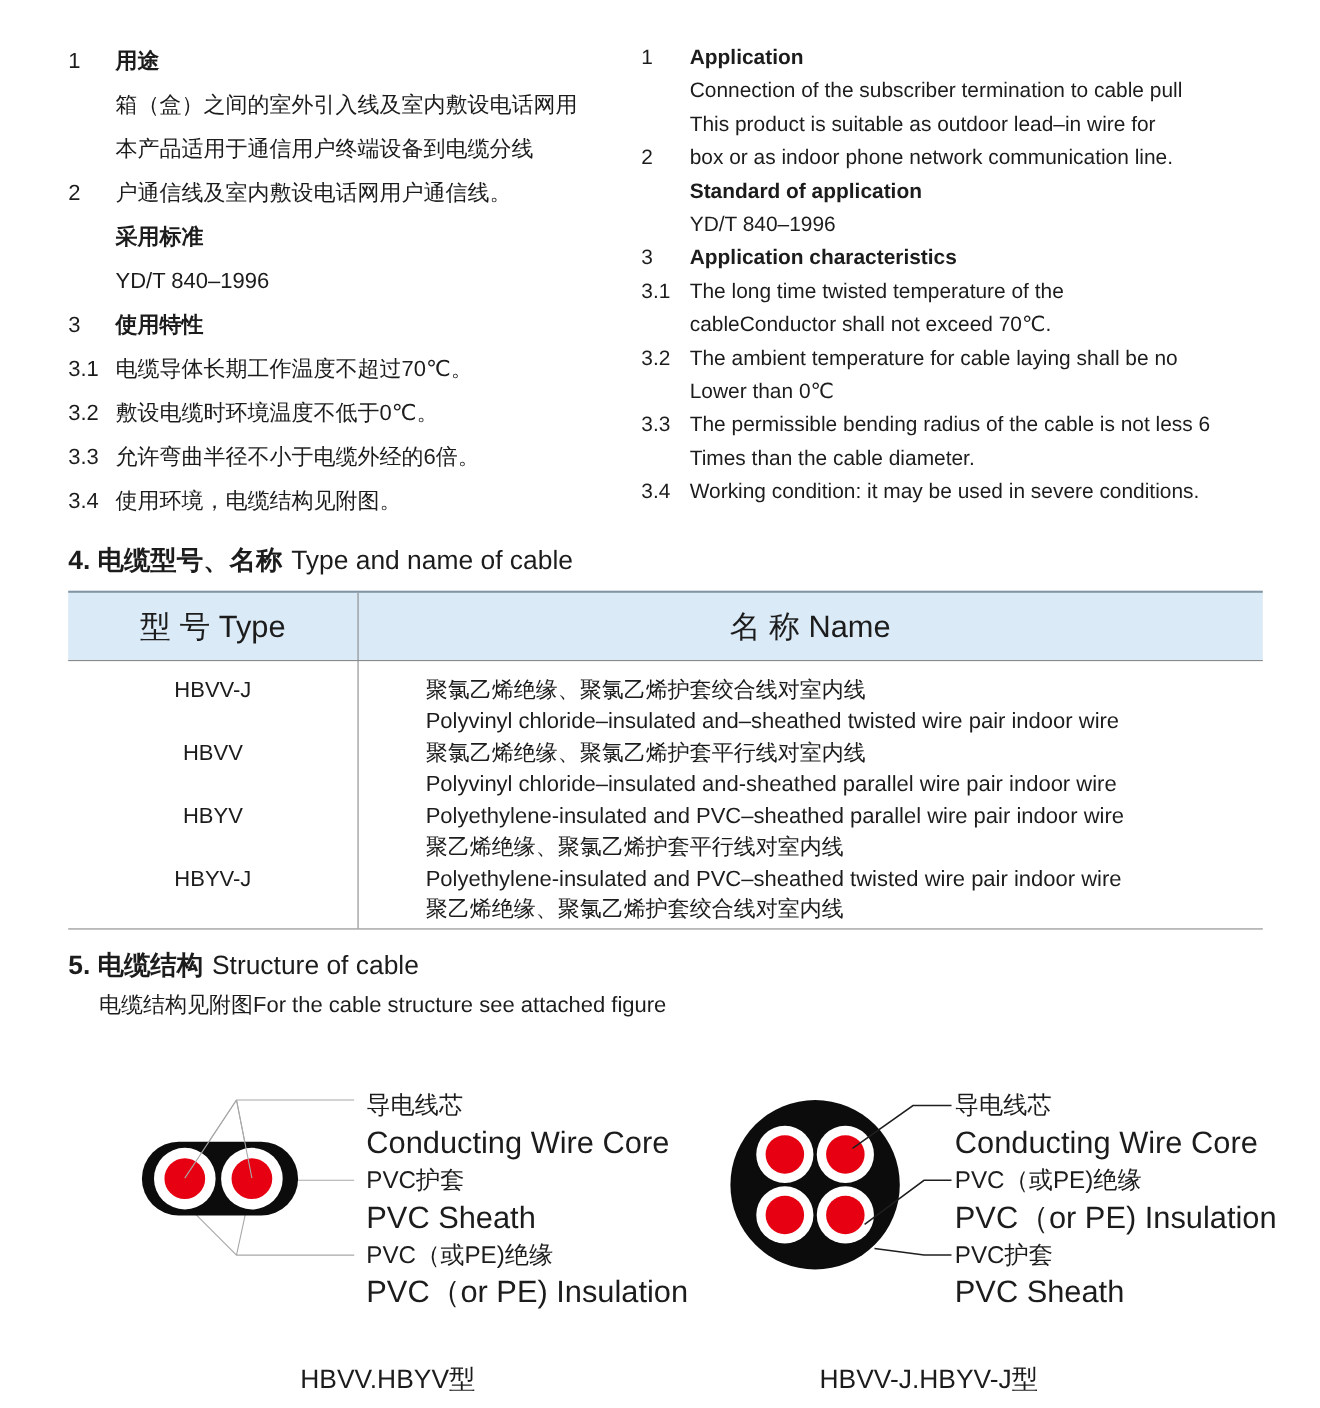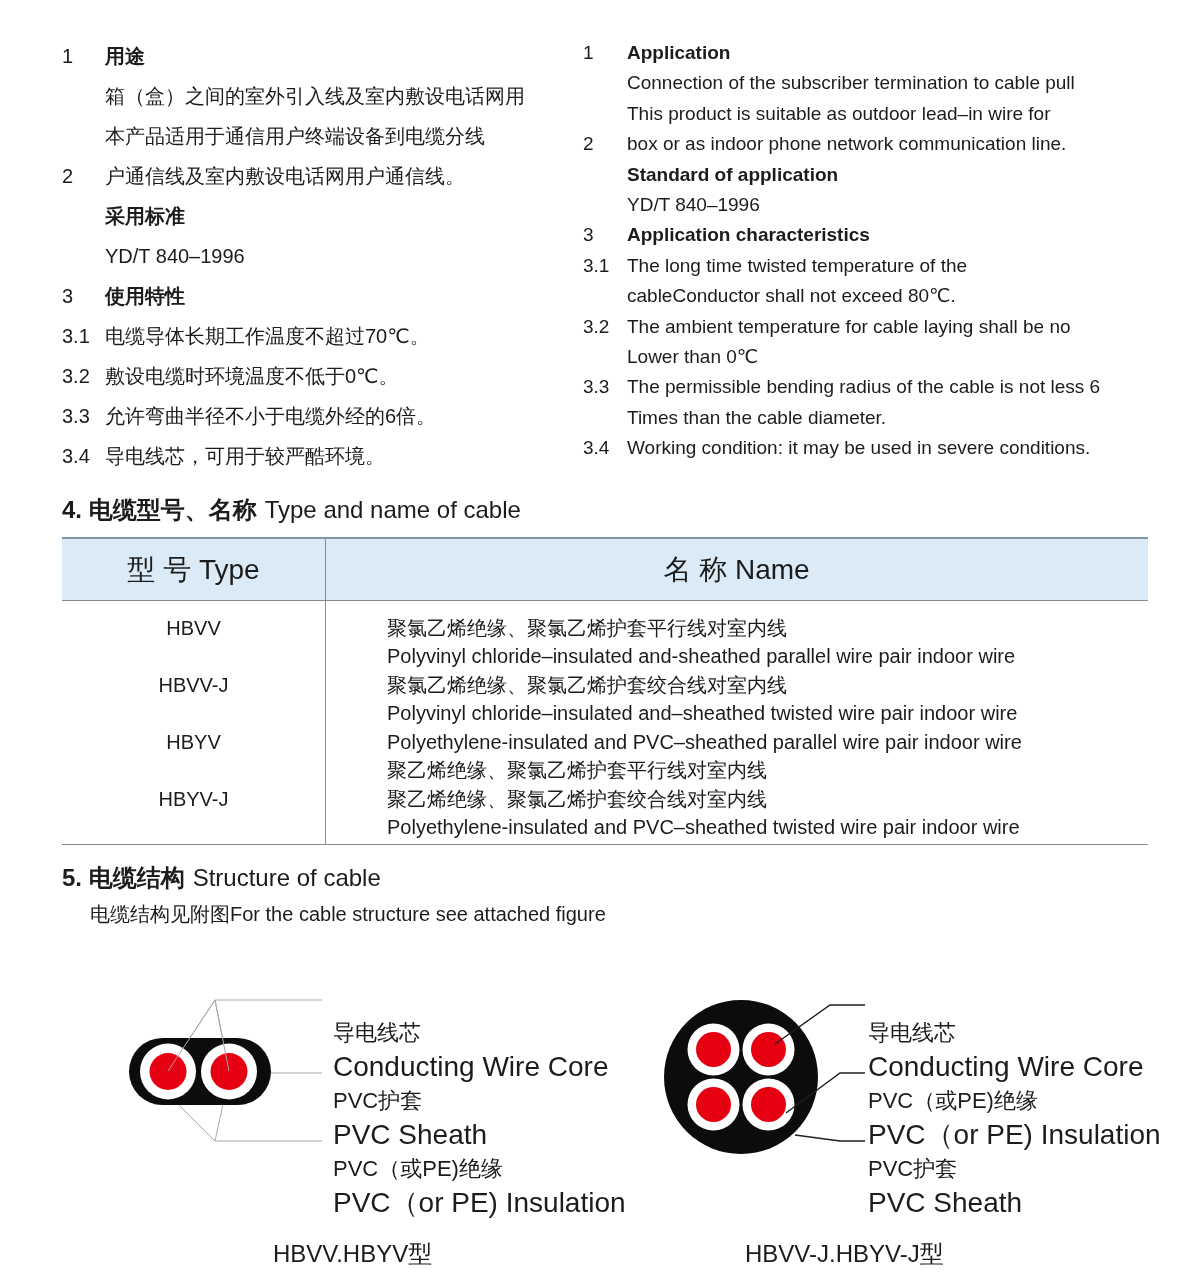--- a/index.html
+++ b/index.html
@@ -41,21 +41,21 @@
   .cell-name{flex:1;padding-left:62px;line-height:28px;}
   .cell-name div{white-space:nowrap;}
   .vdiv{position:absolute;left:263px;top:0;bottom:0;width:1px;background:var(--table_border,#8a8a8a);}
 
   .diagram{position:absolute;top:975px;}
   .sheath{fill:var(--sheath_black,#0c0c0c);}
   .ring{fill:var(--insulation_white,#ffffff);}
   .core{fill:var(--core_red,#e60012);}
   .lg{fill:none;stroke:var(--leader_gray,#a8a8a8);stroke-width:1;}
   .ld{fill:none;stroke:var(--leader_dark,#1f1f1f);stroke-width:1.4;}
-  .labels{position:absolute;top:988px;width:340px;margin-top:28px;}
+  .labels{position:absolute;top:988px;width:340px;}
   .labels .lz{font-size:22px;line-height:34px;height:34px;white-space:nowrap;}
   .labels .le{font-size:28px;line-height:34px;height:34px;white-space:nowrap;}
   .caption{position:absolute;top:1238px;font-size:24px;white-space:nowrap;}
 </style>
 </head>
 <body>
 
 <div class="page">
 
   <div class="col left-col">
@@ -94,21 +94,21 @@
     <div class="ln">
         <span class="num">3.2</span>
         <span class="txt">敷设电缆时环境温度不低于0℃。</span>
       </div>
     <div class="ln">
         <span class="num">3.3</span>
         <span class="txt">允许弯曲半径不小于电缆外经的6倍。</span>
       </div>
     <div class="ln">
         <span class="num">3.4</span>
-        <span class="txt">导电线芯，可用于较严酷环境。</span>
+        <span class="txt">使用环境，电缆结构见附图。</span>
       </div>
   </div>
 
   <div class="col right-col">
     <div class="ln">
         <span class="num">1</span>
         <span class="txt b">Application</span>
       </div>
     <div class="ln">
         <span class="num"></span>
@@ -133,21 +133,21 @@
     <div class="ln">
         <span class="num">3</span>
         <span class="txt b">Application characteristics</span>
       </div>
     <div class="ln">
         <span class="num">3.1</span>
         <span class="txt">The long time twisted temperature of the</span>
       </div>
     <div class="ln">
         <span class="num"></span>
-        <span class="txt">cableConductor shall not exceed 80℃.</span>
+        <span class="txt">cableConductor shall not exceed 70℃.</span>
       </div>
     <div class="ln">
         <span class="num">3.2</span>
         <span class="txt">The ambient temperature for cable laying shall be no</span>
       </div>
     <div class="ln">
         <span class="num"></span>
         <span class="txt">Lower than 0℃</span>
       </div>
     <div class="ln">
@@ -168,45 +168,45 @@
     <span class="zh">4. 电缆型号、名称</span><span class="en">Type and name of cable</span>
   </div>
 
   <div class="tbl">
     <div class="thead">
       <div class="th-type">型 号 Type</div>
       <div class="th-name">名 称 Name</div>
     </div>
     <div class="tbody">
       <div class="trow">
+        <div class="cell-type">HBVV-J</div>
+        <div class="cell-name">
+          <div>聚氯乙烯绝缘、聚氯乙烯护套绞合线对室内线</div>
+          <div>Polyvinyl chloride–insulated and–sheathed twisted wire pair indoor wire</div>
+        </div>
+      </div>
+      <div class="trow">
         <div class="cell-type">HBVV</div>
         <div class="cell-name">
           <div>聚氯乙烯绝缘、聚氯乙烯护套平行线对室内线</div>
           <div>Polyvinyl chloride–insulated and-sheathed parallel wire pair indoor wire</div>
         </div>
       </div>
       <div class="trow">
-        <div class="cell-type">HBVV-J</div>
-        <div class="cell-name">
-          <div>聚氯乙烯绝缘、聚氯乙烯护套绞合线对室内线</div>
-          <div>Polyvinyl chloride–insulated and–sheathed twisted wire pair indoor wire</div>
-        </div>
-      </div>
-      <div class="trow">
         <div class="cell-type">HBYV</div>
         <div class="cell-name">
           <div>Polyethylene-insulated and PVC–sheathed parallel wire pair indoor wire</div>
           <div>聚乙烯绝缘、聚氯乙烯护套平行线对室内线</div>
         </div>
       </div>
       <div class="trow">
         <div class="cell-type">HBYV-J</div>
         <div class="cell-name">
+          <div>Polyethylene-insulated and PVC–sheathed twisted wire pair indoor wire</div>
           <div>聚乙烯绝缘、聚氯乙烯护套绞合线对室内线</div>
-          <div>Polyethylene-insulated and PVC–sheathed twisted wire pair indoor wire</div>
         </div>
       </div>
     </div>
     <div class="vdiv"></div>
   </div>
 
   <div class="heading" style="left:62px;top:862px;">
     <span class="zh">5. 电缆结构</span><span class="en">Structure of cable</span>
   </div>
   <div class="note">

